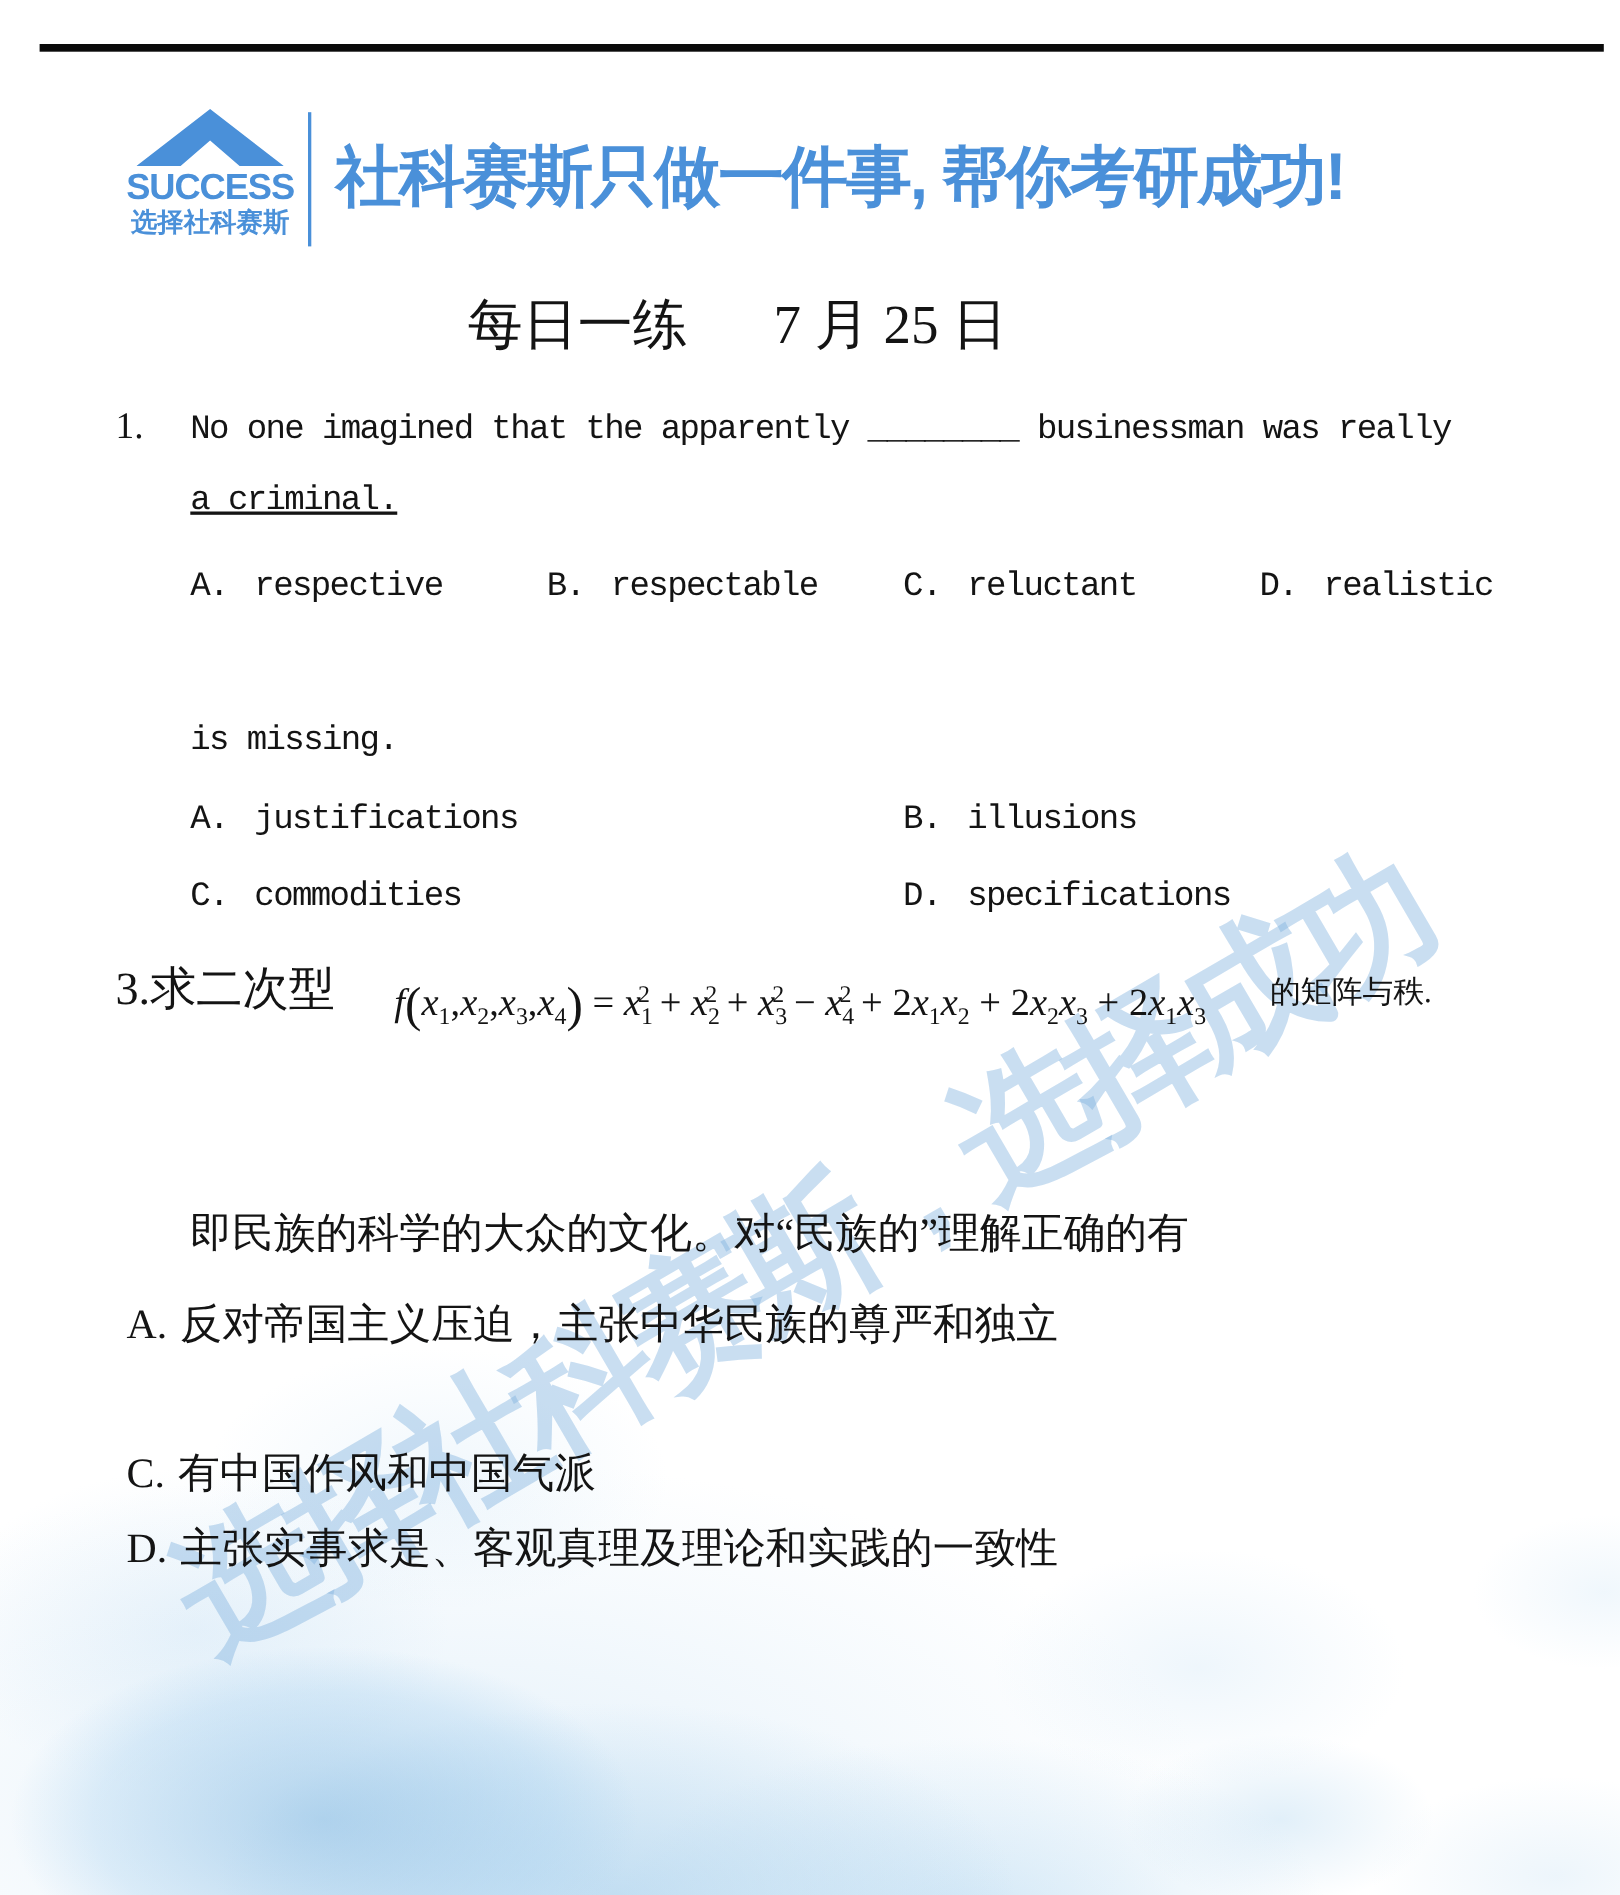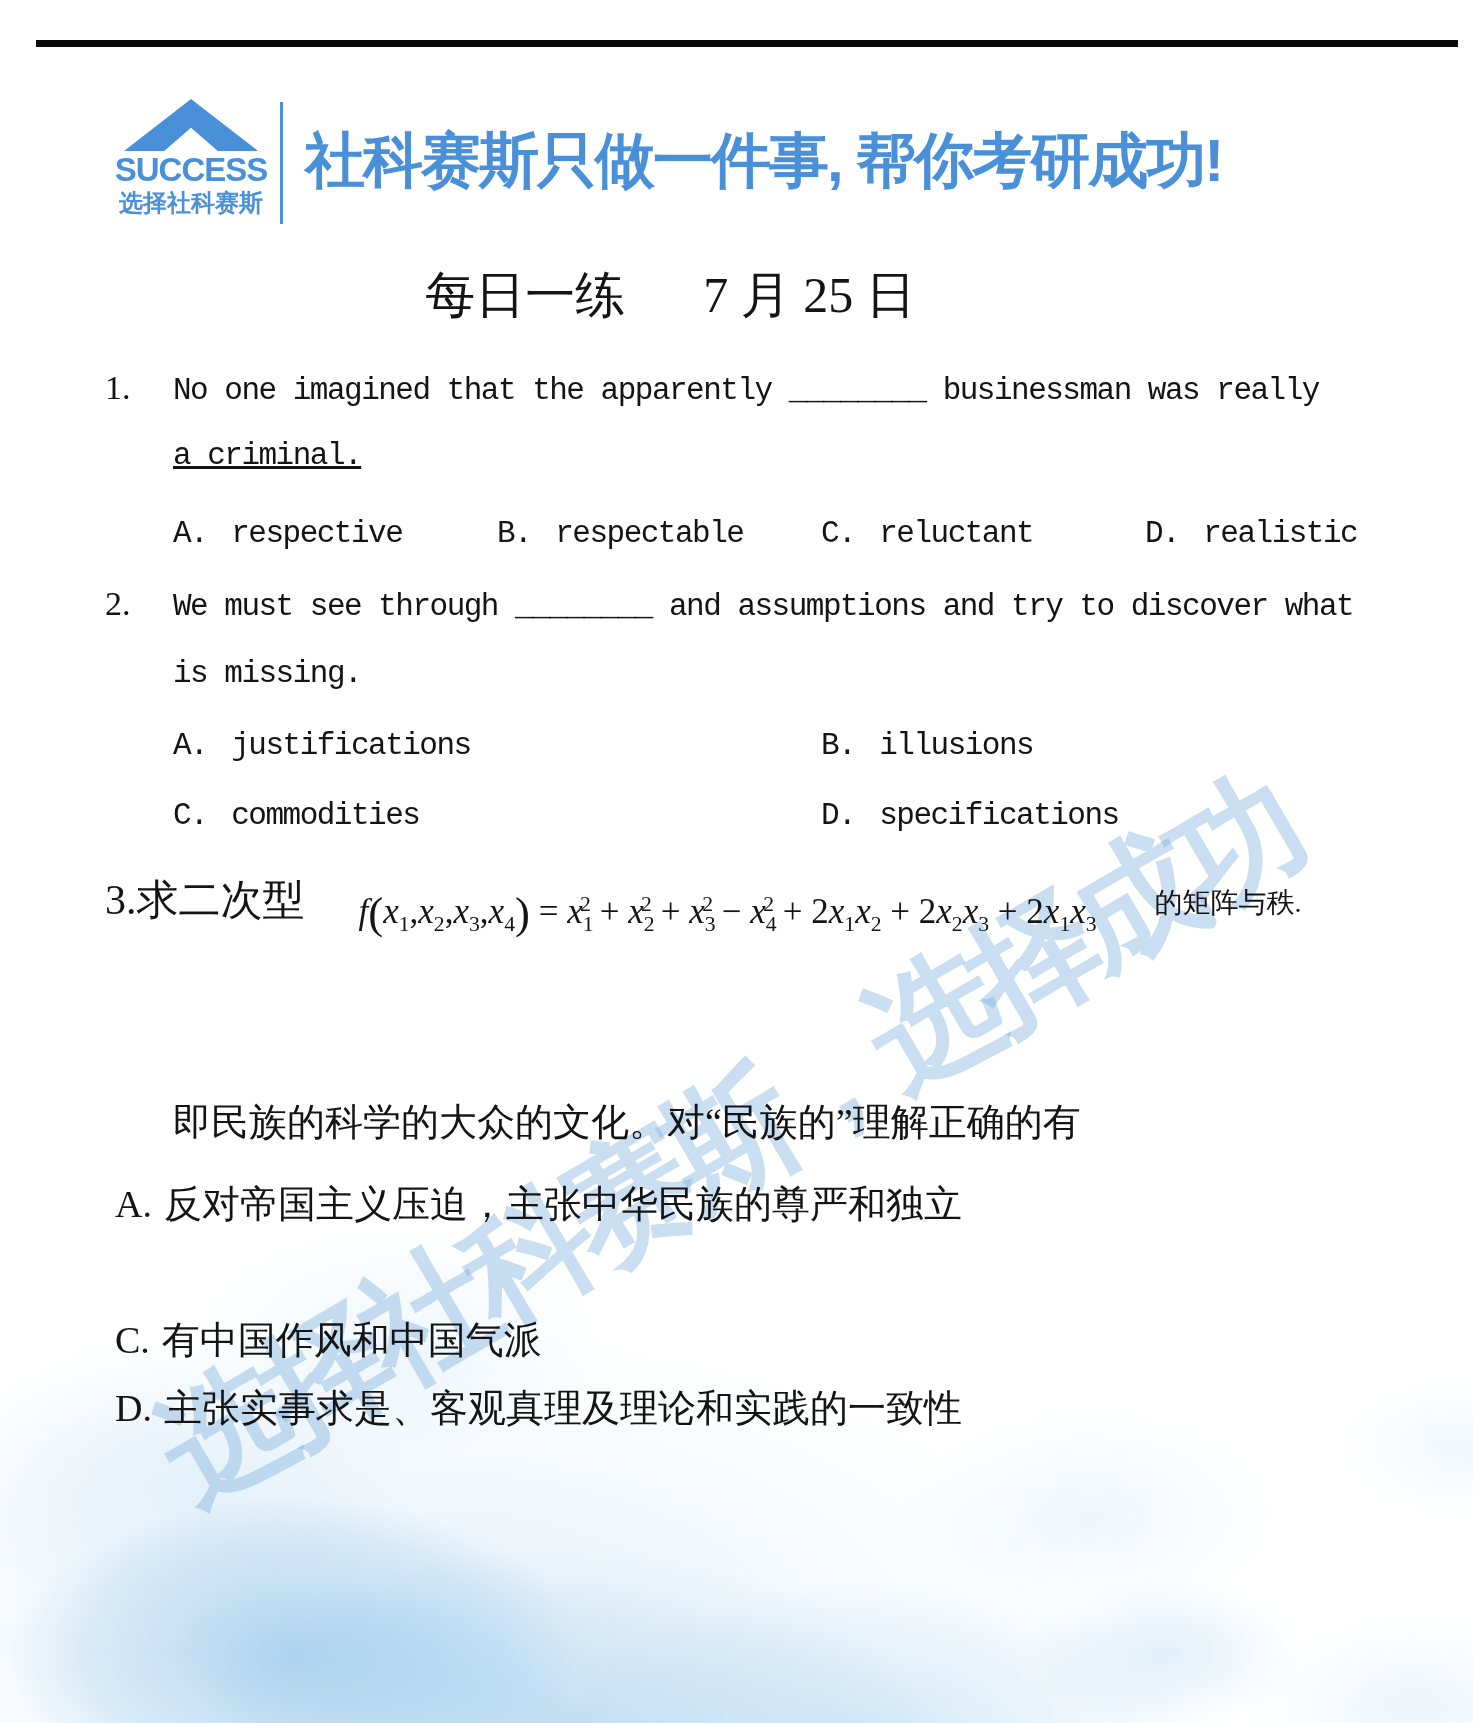--- a/index.html
+++ b/index.html
@@ -137,23 +137,20 @@
     <div class="row en" style="left:105px;top:368px;">
       <span class="num">1.</span><span>No one imagined that the apparently ________ businessman was really</span>
     </div>
     <div class="row en" style="left:173px;top:436px;text-decoration:underline;">
       <span>a criminal.</span>
     </div>
     <div class="row en" style="left:173px;top:514px;">
       <span class="opt-en w324"><span class="lab">A.</span><span>respective</span></span><span class="opt-en w324"><span class="lab">B.</span><span>respectable</span></span><span class="opt-en w324"><span class="lab">C.</span><span>reluctant</span></span><span class="opt-en"><span class="lab">D.</span><span>realistic</span></span>
     </div>
 
-    <div class="row en" style="left:105px;top:584px;">
-      <span class="num">2.</span><span>We must see through ________ and assumptions and try to discover what</span>
-    </div>
     <div class="row en" style="left:173px;top:654px;">
       <span>is missing.</span>
     </div>
     <div class="row en" style="left:173px;top:726px;">
       <span class="opt-en w648"><span class="lab">A.</span><span>justifications</span></span><span class="opt-en"><span class="lab">B.</span><span>illusions</span></span>
     </div>
     <div class="row en" style="left:173px;top:796px;">
       <span class="opt-en w648"><span class="lab">C.</span><span>commodities</span></span><span class="opt-en"><span class="lab">D.</span><span>specifications</span></span>
     </div>
 

